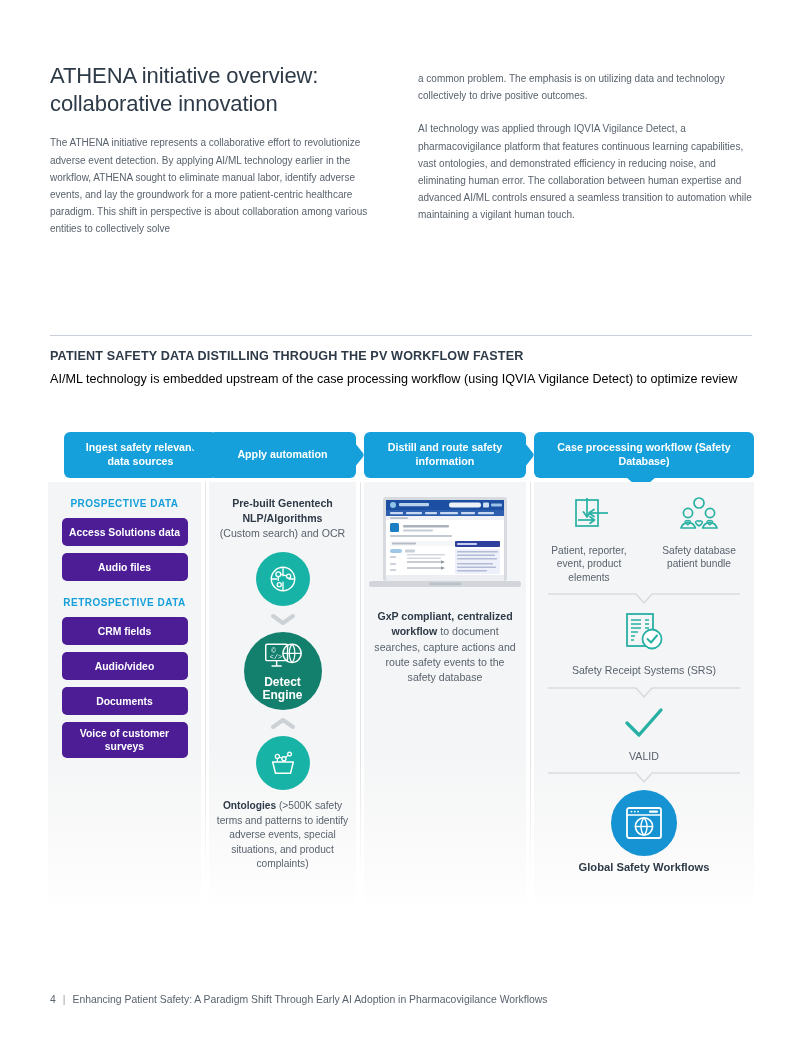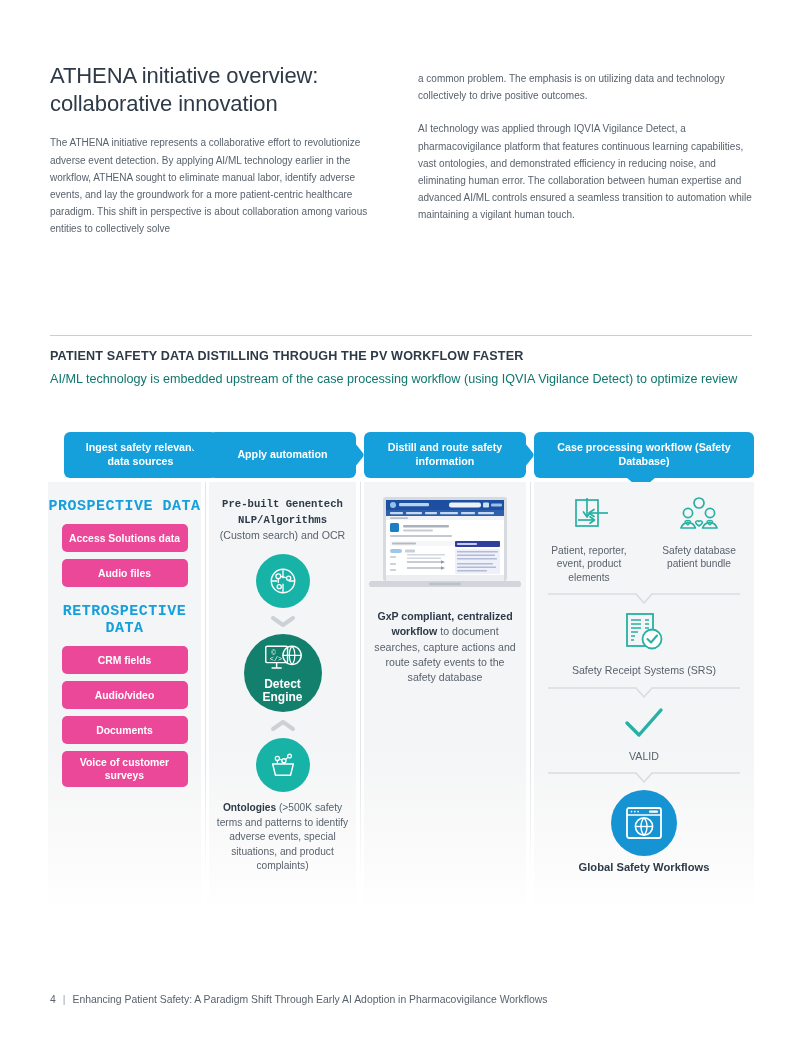--- a/index.html
+++ b/index.html
@@ -68,21 +68,21 @@
   .section-title {
     font-size: 12.6px;
     font-weight: 700;
     letter-spacing: 0.15px;
     color: #2e3a47;
     margin: 0 0 6px 0;
   }
   .section-sub {
     font-size: 12.6px;
     line-height: 1.7;
-    color: #0f766e;
+    color: #000000;
     margin: 0;
     max-width: 690px;
   }
 
   
   .diagram {
     position: absolute;
     left: 48px;
     top: 432px;
     width: 706px;
@@ -160,33 +160,32 @@
     background: linear-gradient(to bottom, #e2e4e6 0%, #e2e4e6 70%, rgba(226,228,230,0) 100%);
   }
   .vdiv.v1 { left: 157px; }
   .vdiv.v2 { left: 312px; }
   .vdiv.v3 { left: 482px; }
 
   
   .c1-wrap { position: absolute; left: 0; top: 0; width: 153px; }
   .data-label {
     text-align: center;
-    font-size: 15px;
+    font-size: 10px;
     font-weight: 700;
     color: #16a0db;
     letter-spacing: 0.5px;
     margin-top: 16px;
     margin-bottom: 9px;
-    font-family: Liberation Mono, monospace;
   }
   .chip {
     margin: 0 auto 7px auto;
     width: 126px;
     min-height: 28px;
-    background: #ec4899;
+    background: #4c1d95;
     border-radius: 5px;
     color: #ffffff;
     font-size: 10.4px;
     font-weight: 700;
     display: flex;
     align-items: center;
     justify-content: center;
     text-align: center;
     line-height: 1.25;
     padding: 5px 6px;
@@ -195,21 +194,21 @@
 
   
   .c2-wrap { position: absolute; left: 161px; top: 0; width: 147px; }
   .c2-head {
     text-align: center;
     font-size: 10.6px;
     line-height: 1.4;
     color: #3b4652;
     margin-top: 14px;
   }
-  .c2-head b { font-weight: 700; color: #2e3a47; font-family: Liberation Mono, monospace; }
+  .c2-head b { font-weight: 700; color: #2e3a47; }
   .c2-head .sub { font-weight: 400; color: #59626d; }
   .circle {
     border-radius: 50%;
     display: flex;
     flex-direction: column;
     align-items: center;
     justify-content: center;
     margin: 0 auto;
     color: #ffffff;
   }

